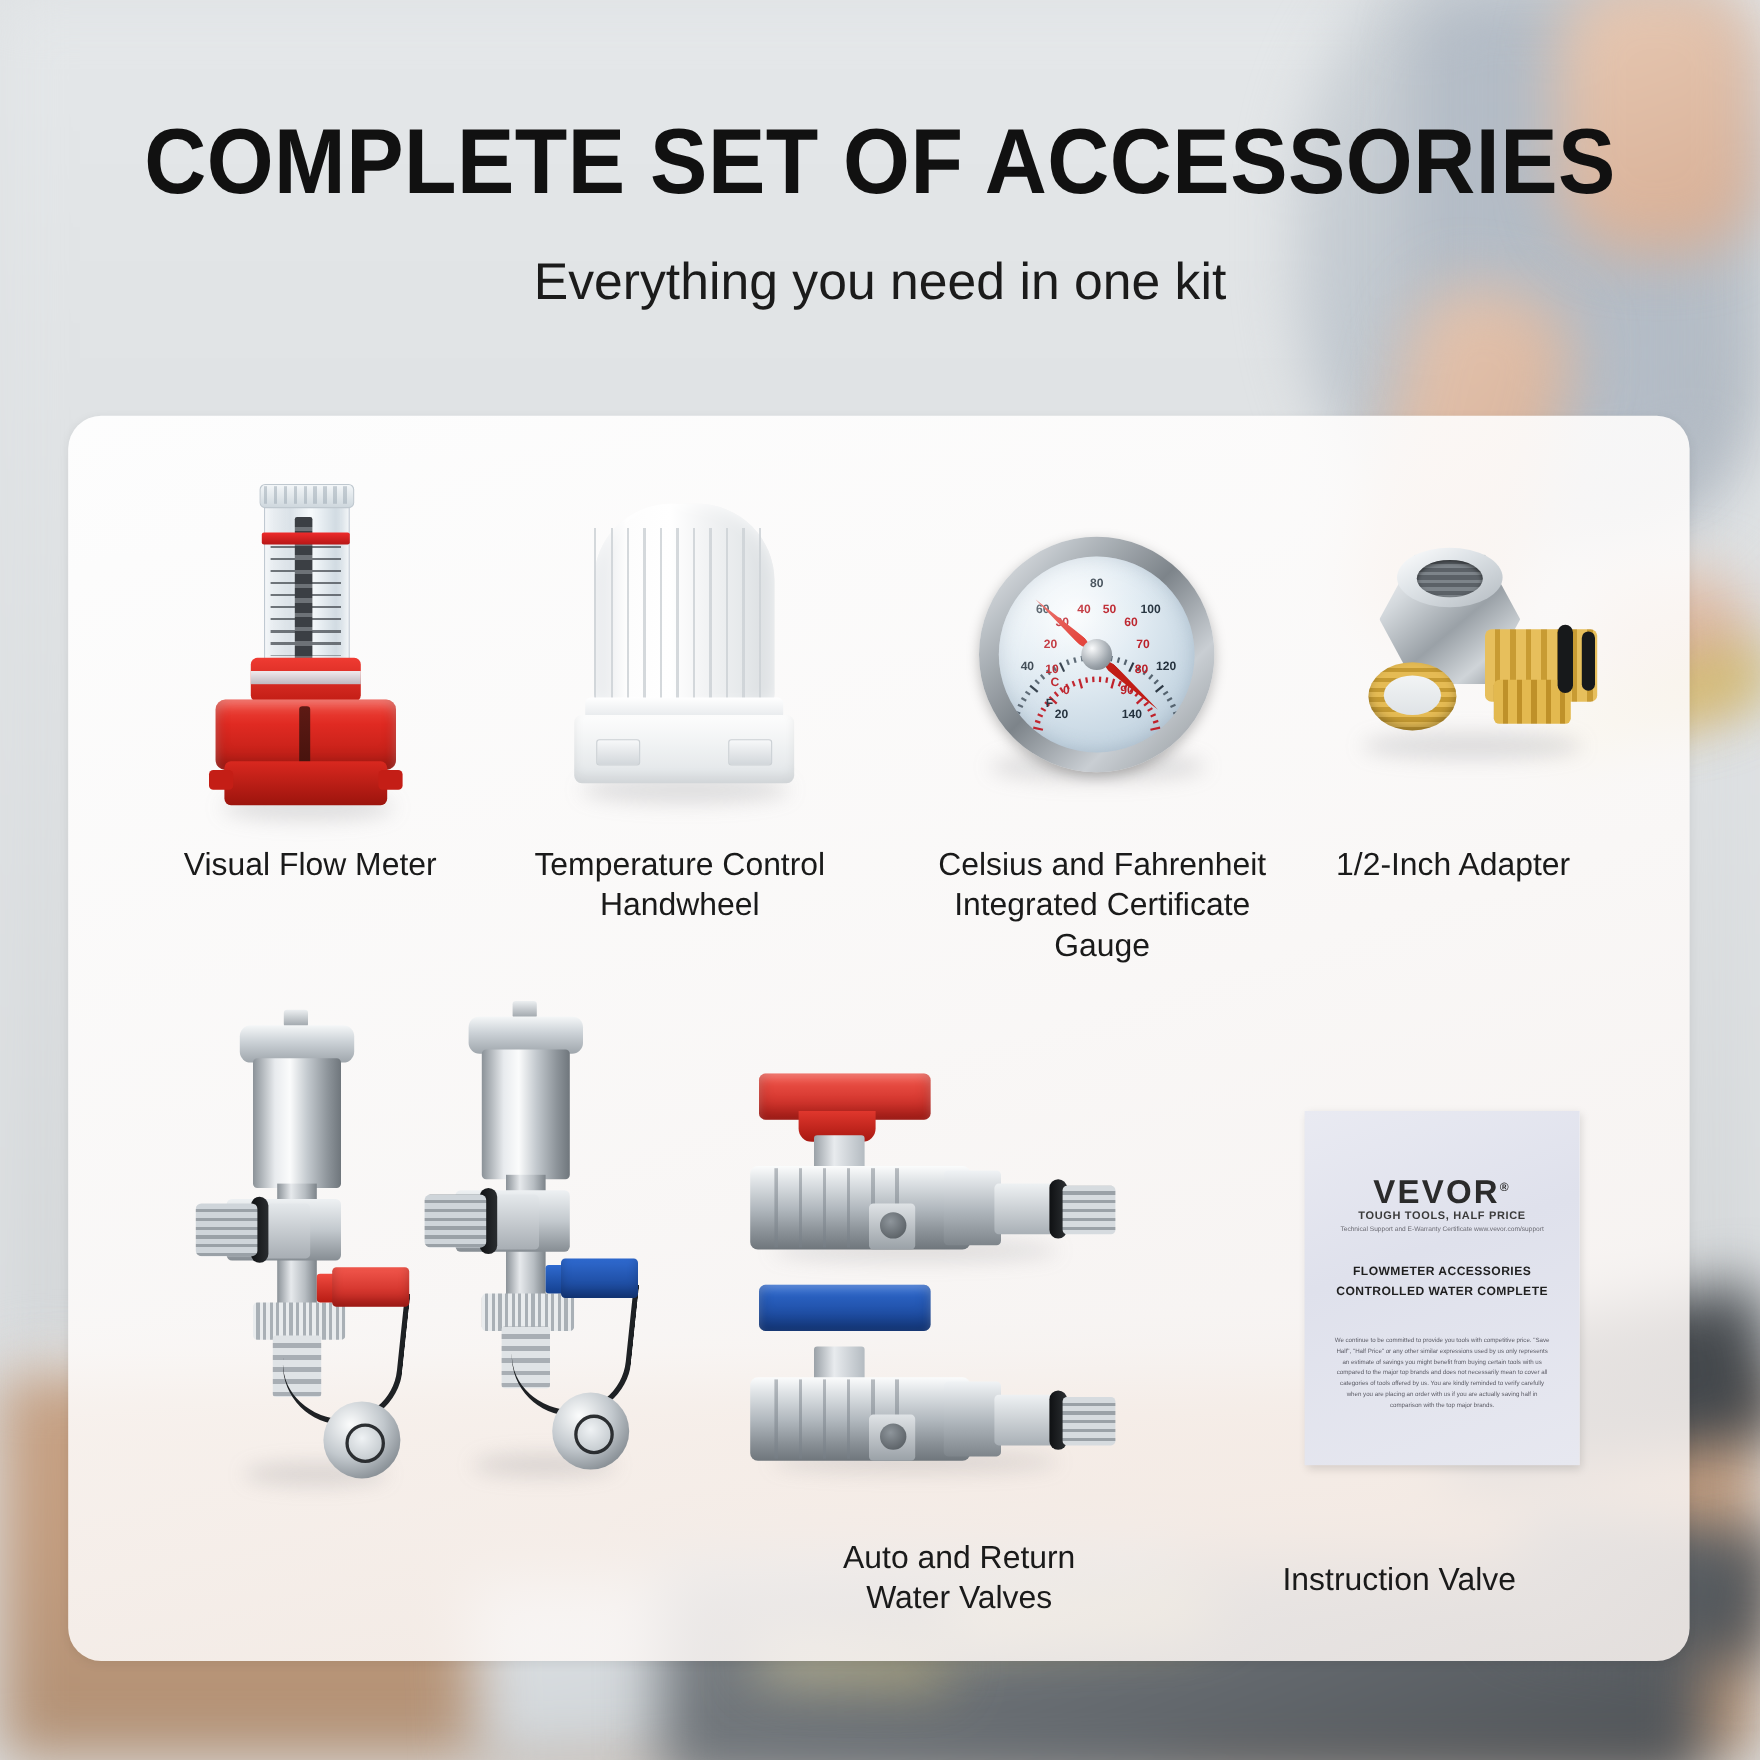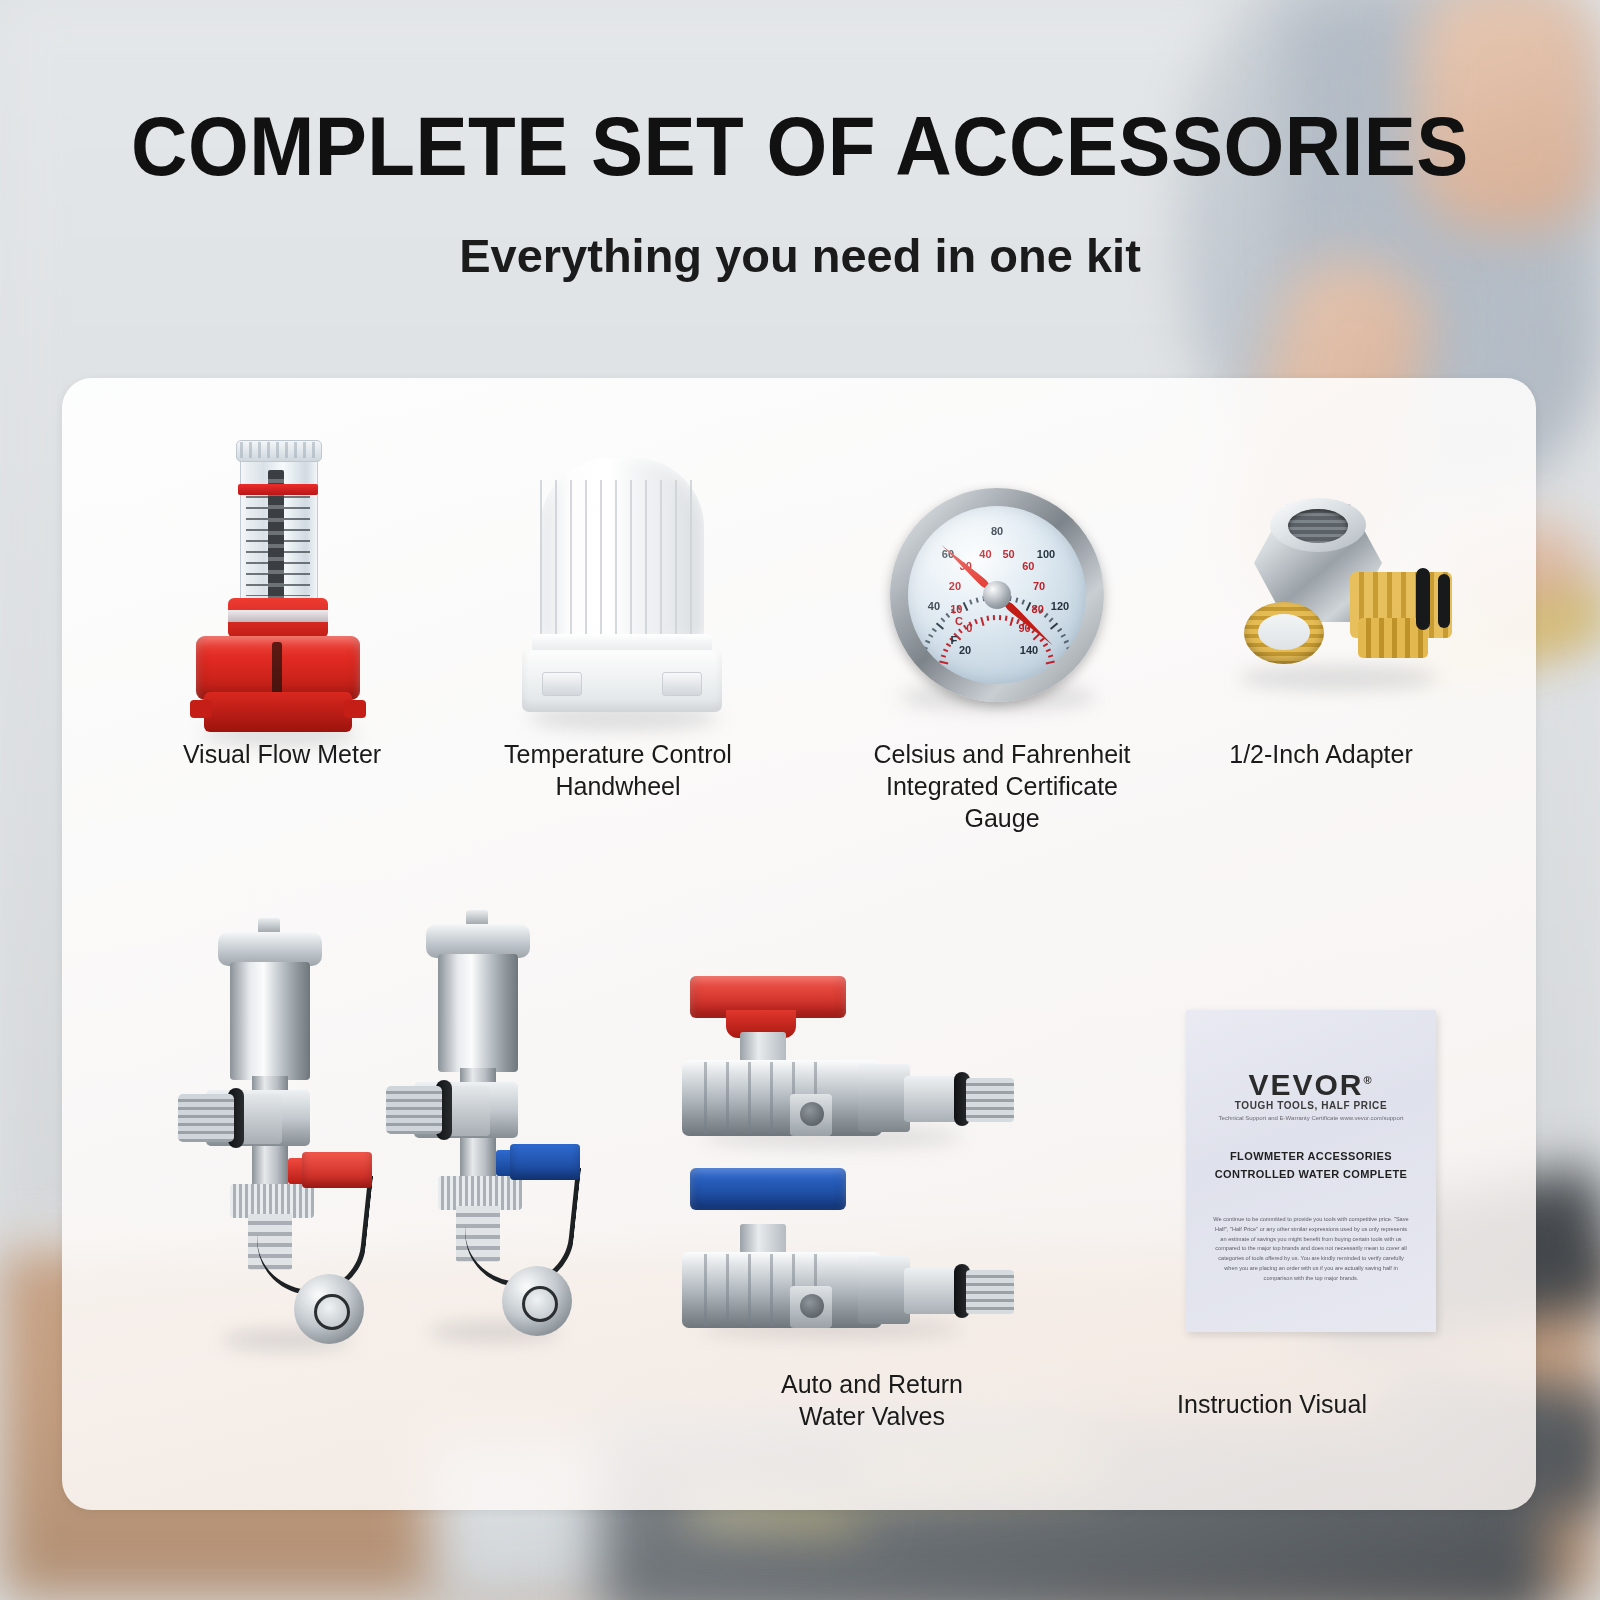--- a/index.html
+++ b/index.html
@@ -50,37 +50,37 @@
   
   #title{
     position:absolute;top:104px;left:0;width:1600px;text-align:center;
     font-family:"Liberation Sans Narrow","Liberation Sans",sans-serif;
     font-weight:bold;font-size:84px;line-height:1;letter-spacing:.5px;
     color:#111;transform:scaleX(.93);transform-origin:50% 50%;
     white-space:nowrap;
   }
   #subtitle{
     position:absolute;top:228px;left:0;width:1600px;text-align:center;
-    font-size:47px;color:#1b1b1b;font-weight:700;
+    font-size:47px;color:#1b1b1b;font-weight:400;
   }
 
   
   #card{
     position:absolute;left:62px;top:378px;width:1474px;height:1132px;
     border-radius:30px;
     background:linear-gradient(160deg,rgba(255,255,255,.93) 0%,rgba(253,251,250,.90) 45%,rgba(250,244,241,.86) 100%);
     box-shadow:0 2px 10px rgba(0,0,0,.07);
     overflow:hidden;
   }
 
   
   .item{position:absolute;}
   .caption{
-    position:absolute;text-align:center;font-size:25px;line-height:1.28;
-    color:#1a1a1a;white-space:pre-line;
+    position:absolute;text-align:center;font-size:29px;line-height:1.28;
+    color:#1a1a1a;white-space:pre-line;margin-top:30px;
   }
 
   
   .fm-tube{position:absolute;left:56px;top:0;width:76px;height:150px;border-radius:7px 7px 3px 3px;
     background:linear-gradient(90deg,rgba(238,242,245,.95),rgba(206,216,224,.75) 30%,rgba(246,250,252,.95) 55%,rgba(198,210,219,.8) 85%,rgba(232,238,242,.9));
     border:1px solid rgba(170,182,192,.65);box-shadow:inset 0 0 8px rgba(255,255,255,.8);}
   .fm-cap{position:absolute;left:52px;top:-10px;width:84px;height:20px;border-radius:5px;
     background:linear-gradient(180deg,#f3f6f8,#cfd8de);border:1px solid #bfc8cf;}
   .fm-ribs{position:absolute;left:56px;top:-8px;width:76px;height:16px;
     background:repeating-linear-gradient(90deg,rgba(160,172,182,.55) 0 3px,rgba(255,255,255,0) 3px 9px);}
@@ -674,15 +674,15 @@
       <div class="mn-logo">
         <span>VEVOR</span><sup>®</sup>
       </div>
       <div class="mn-tag">TOUGH TOOLS, HALF PRICE</div>
       <div class="mn-sup">Technical Support and E-Warranty Certificate www.vevor.com/support</div>
       <div class="mn-t1">FLOWMETER ACCESSORIES</div>
       <div class="mn-t2">CONTROLLED WATER COMPLETE</div>
       <div class="mn-para">We continue to be committed to provide you tools with competitive price. "Save Half", "Half Price" or any other similar expressions used by us only represents an estimate of savings you might benefit from buying certain tools with us compared to the major top brands and does not necessarily mean to cover all categories of tools offered by us. You are kindly reminded to verify carefully when you are placing an order with us if you are actually saving half in comparison with the top major brands.</div>
     </div>
   </div>
-  <div class="caption" style="left:1010px;top:1010px;width:400px;">Instruction Visual</div>
+  <div class="caption" style="left:1010px;top:1010px;width:400px;">Instruction Valve</div>
 
 </div>
 
 </body></html>

